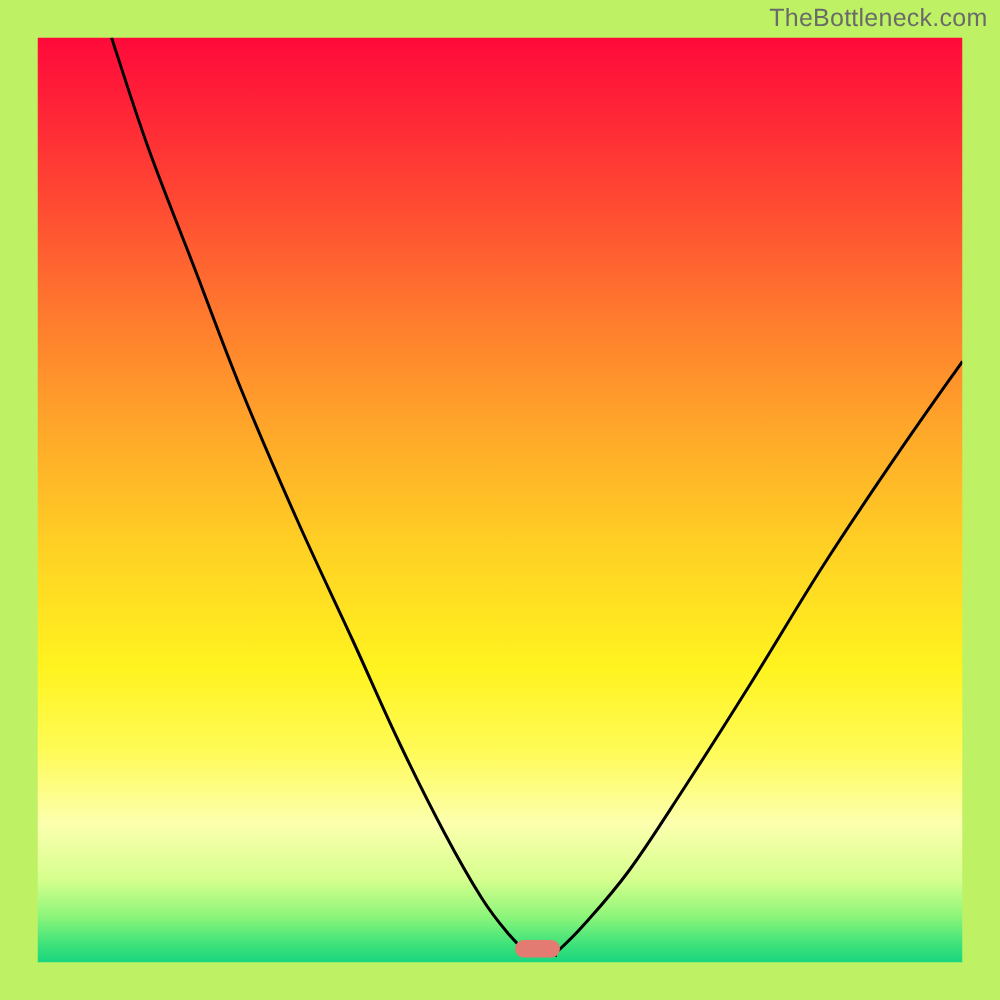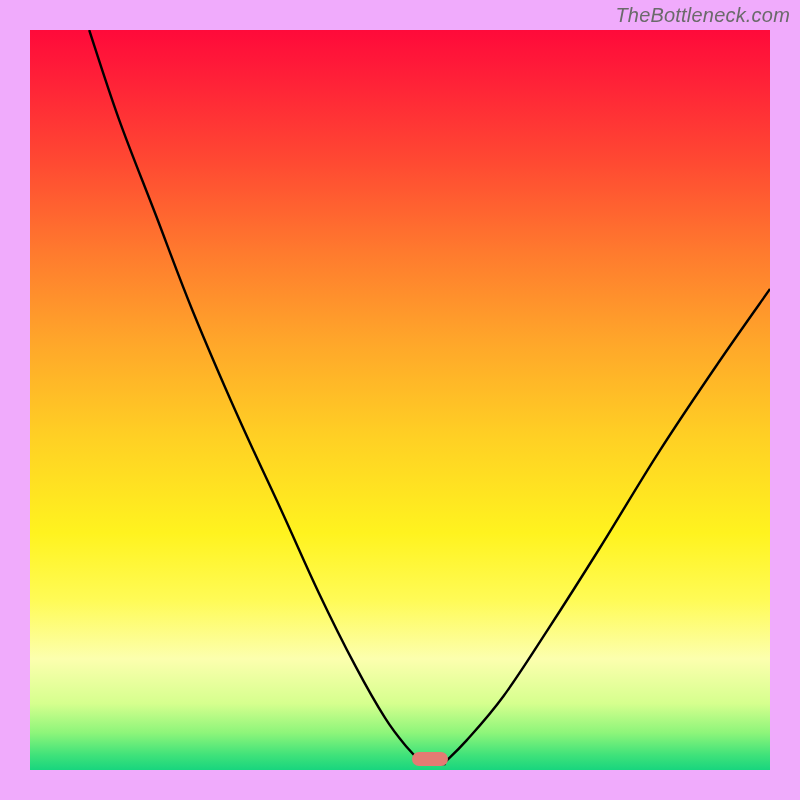--- a/index.html
+++ b/index.html
@@ -8,22 +8,21 @@
     width: 800px;
     height: 800px;
     background: #000;
     overflow: hidden;
     font-family: Arial, Helvetica, sans-serif;
   }
   .frame {
     position: relative;
     width: 800px;
     height: 800px;
-    background: #f0abfc;
-    font-style: italic;
+    background: #bef264;
   }
   .watermark {
     position: absolute;
     top: 4px;
     right: 10px;
     color: #6a6a6a;
     font-size: 20px;
     font-weight: 500;
     letter-spacing: 0.2px;
     z-index: 4;

